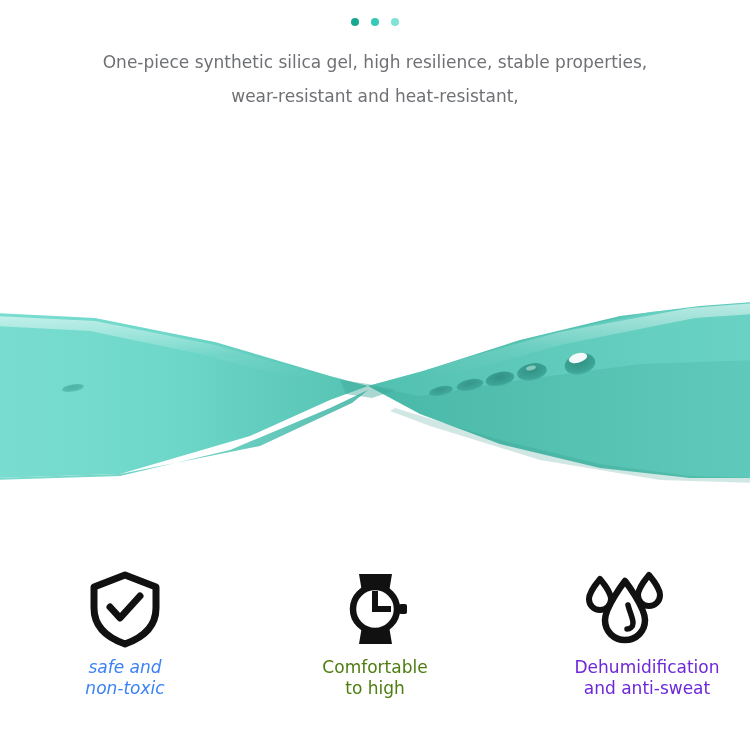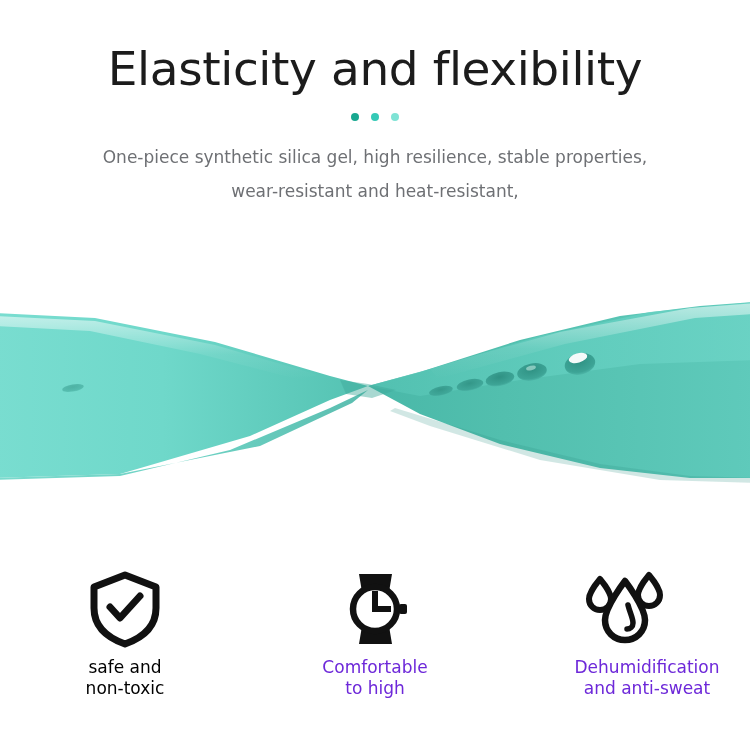--- a/index.html
+++ b/index.html
@@ -107,21 +107,20 @@
     line-height: 21px;
     font-family: "DejaVu Sans", sans-serif;
   }
   .feature-caption .cline { display: block; white-space: nowrap; }
 </style>
 </head>
 <body style="background: rgb(255, 255, 255);">
 
 <div class="header">
 
-  <h1 class="page-title" style="color: rgb(28, 28, 28);">Elasticity and flexibility</h1>
 
   <div class="dot-separator">
     <span class="dot" style="background: rgb(24, 168, 144);"></span>
     <span class="dot" style="background: rgb(53, 201, 182);"></span>
     <span class="dot" style="background: rgb(127, 227, 213);"></span>
   </div>
 
   <div class="subtitle" style="color: rgb(110, 112, 116);">
     <span class="line">One-piece synthetic silica gel, high resilience, stable properties,</span>
     <span class="line">wear-resistant and heat-resistant,</span>
@@ -195,42 +194,42 @@
 
 <div class="features">
 
   <div class="feature">
     <div class="feature-icon">
       <svg width="76" height="78" viewBox="0 0 76 78" xmlns="http://www.w3.org/2000/svg">
         <path d="M38 5 L69 17 V38 C69 57 55 68 38 74 C21 68 7 57 7 38 V17 Z" fill="none" stroke="#111111" stroke-width="7" stroke-linejoin="round"></path>
         <path d="M23 37 L33 48 L53 26" fill="none" stroke="#111111" stroke-width="7" stroke-linecap="round" stroke-linejoin="round"></path>
       </svg>
     </div>
-    <div class="feature-caption" style="color: #000000;">
+    <div class="feature-caption" style="color: #3b82f6; font-style: italic;">
       <span class="cline">safe and</span>
       <span class="cline">non-toxic</span>
     </div>
   </div>
 
   <div class="feature">
     <div class="feature-icon">
       <svg width="82" height="78" viewBox="0 0 82 78" xmlns="http://www.w3.org/2000/svg">
 
         <path d="M25 4 L58 4 L55 22 C50 19 44 18 41 18 C38 18 32 19 28 22 Z" fill="#111111"></path>
 
         <path d="M28 56 C32 59 38 60 41 60 C44 60 50 59 55 56 L58 74 L25 74 Z" fill="#111111"></path>
 
         <rect x="65" y="34" width="8" height="10" rx="2" fill="#111111"></rect>
 
         <circle cx="41" cy="39" r="22" fill="none" stroke="#111111" stroke-width="6.5"></circle>
 
         <path d="M41 24 V39 H54" fill="none" stroke="#111111" stroke-width="6" stroke-linecap="square" stroke-linejoin="miter"></path>
       </svg>
     </div>
-    <div class="feature-caption" style="color: #6d28d9;">
+    <div class="feature-caption" style="color: #4d7c0f;">
       <span class="cline">Comfortable</span>
       <span class="cline">to high</span>
     </div>
   </div>
 
   <div class="feature">
     <div class="feature-icon">
       <svg width="88" height="76" viewBox="0 0 88 76" xmlns="http://www.w3.org/2000/svg">
 
         <path d="M19 8 C19 8 30 21 30 28 C30 34.5 25 39 19 39 C13 39 8 34.5 8 28 C8 21 19 8 19 8 Z" fill="none" stroke="#111111" stroke-width="6" stroke-linejoin="round"></path>

